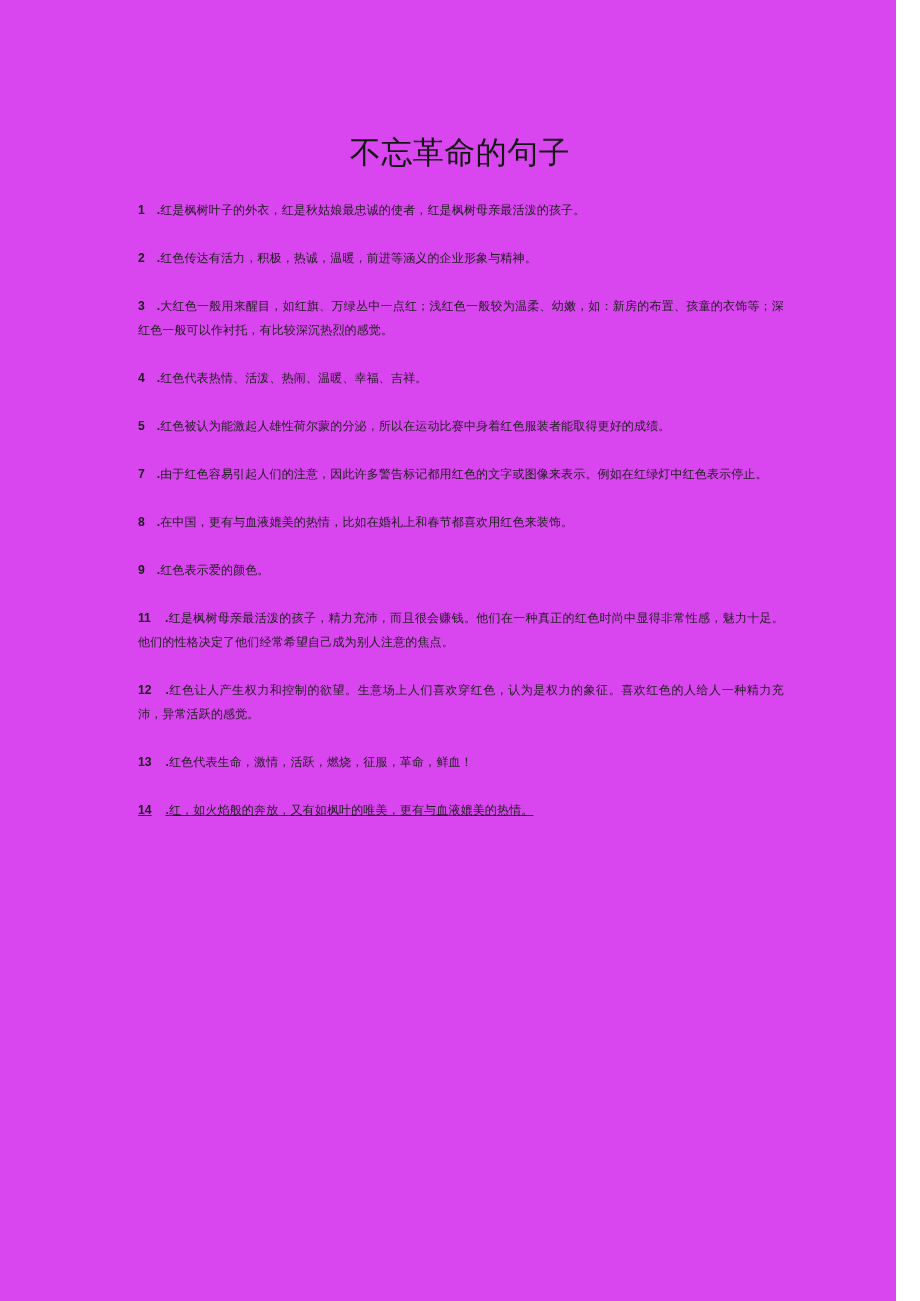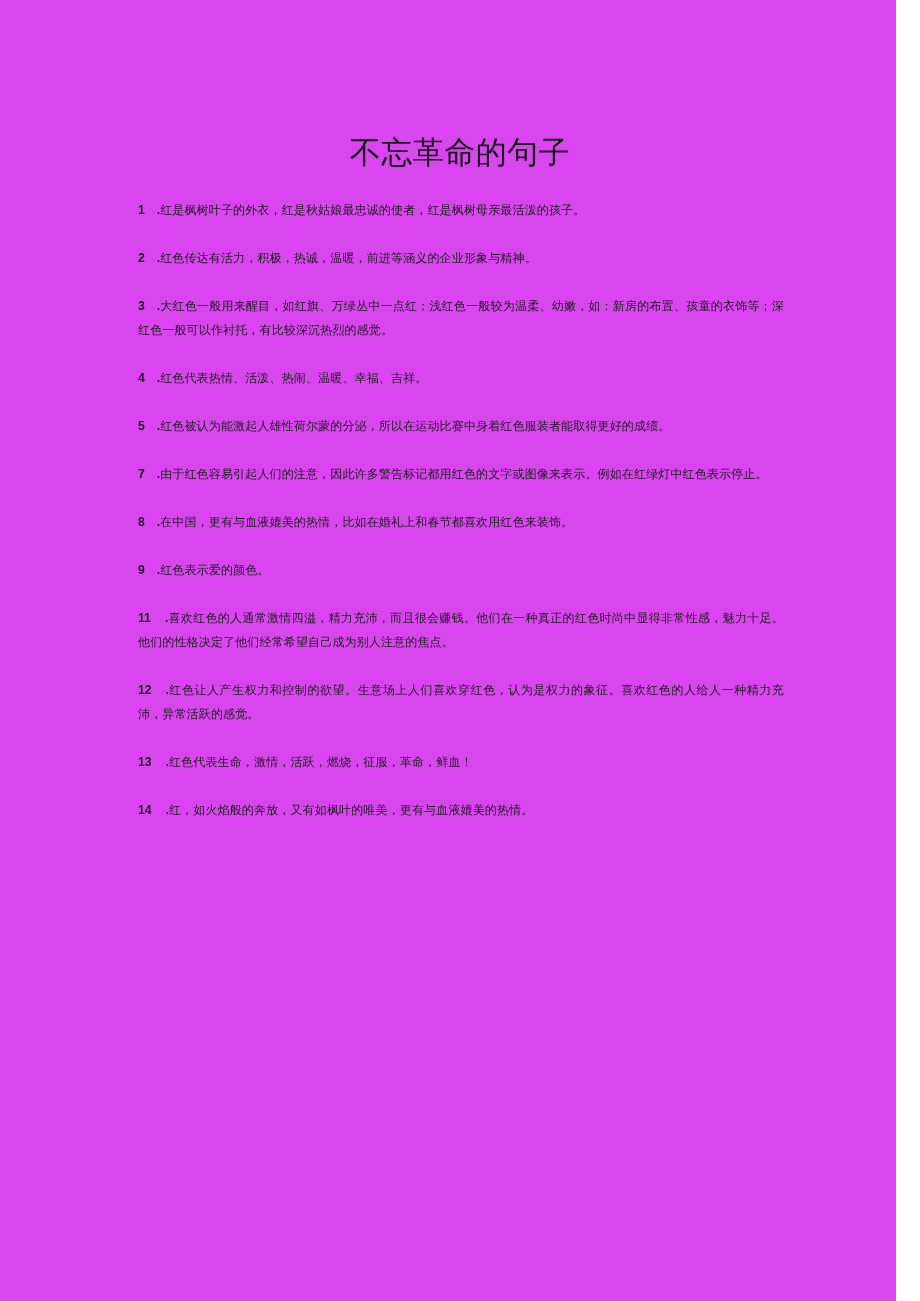--- a/index.html
+++ b/index.html
@@ -48,20 +48,21 @@
     position: relative;
     margin: 0 0 24px 0;
     font-size: 13.2px;
     line-height: 23px;
     color: #1f1f1f;
     text-align: justify;
     text-justify: inter-ideograph;
   }
   .list-item:last-child {
     margin-bottom: 0;
+    text-decoration: underline;
   }
   .item-num {
     font-family: "Liberation Sans", "DejaVu Sans", sans-serif;
     font-size: 12.2px;
     font-weight: 600;
     color: #1a1a1a;
     letter-spacing: 0;
   }
   .num-gap {
     display: inline-block;
@@ -118,21 +119,21 @@
     <p class="list-item">
       <span class="item-num">8</span><span class="num-gap"></span><span class="item-dot">.</span><span class="item-text">在中国，更有与血液媲美的热情，比如在婚礼上和春节都喜欢用红色来装饰。</span>
     </p>
 
     <p class="list-item">
       <span class="item-num">9</span><span class="num-gap"></span><span class="item-dot">.</span><span class="item-text">红色表示爱的颜色。</span>
     </p>
 
 
     <p class="list-item">
-      <span class="item-num">11</span><span class="num-gap wide"></span><span class="item-dot">.</span><span class="item-text">喜欢红色的人通常激情四溢，精力充沛，而且很会赚钱。他们在一种真正的红色时尚中显得非常性感，魅力十足。他们的性格决定了他们经常希望自己成为别人注意的焦点。</span>
+      <span class="item-num">11</span><span class="num-gap wide"></span><span class="item-dot">.</span><span class="item-text">红是枫树母亲最活泼的孩子，精力充沛，而且很会赚钱。他们在一种真正的红色时尚中显得非常性感，魅力十足。他们的性格决定了他们经常希望自己成为别人注意的焦点。</span>
     </p>
 
     <p class="list-item">
       <span class="item-num">12</span><span class="num-gap wide"></span><span class="item-dot">.</span><span class="item-text">红色让人产生权力和控制的欲望。生意场上人们喜欢穿红色，认为是权力的象征。喜欢红色的人给人一种精力充沛，异常活跃的感觉。</span>
     </p>
 
     <p class="list-item">
       <span class="item-num">13</span><span class="num-gap wide"></span><span class="item-dot">.</span><span class="item-text">红色代表生命，激情，活跃，燃烧，征服，革命，鲜血！</span>
     </p>
 

